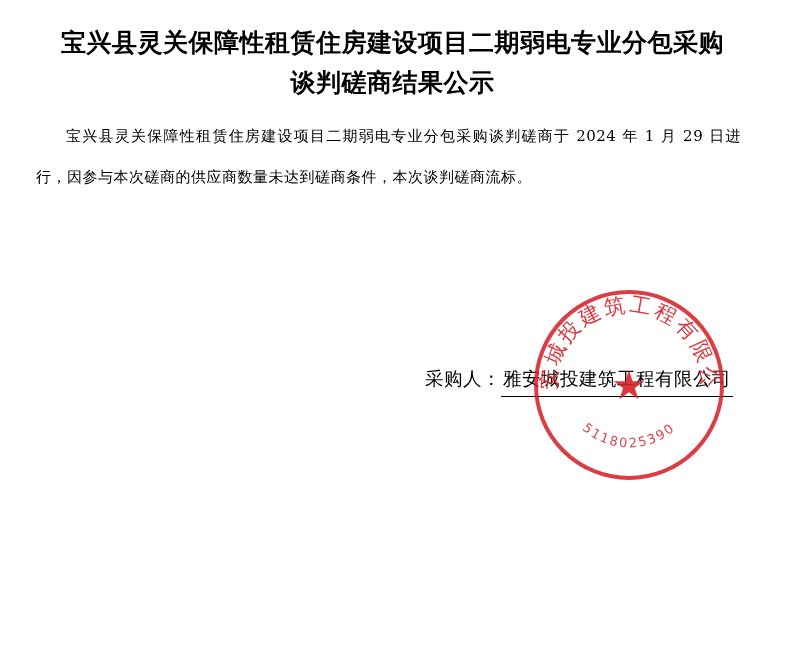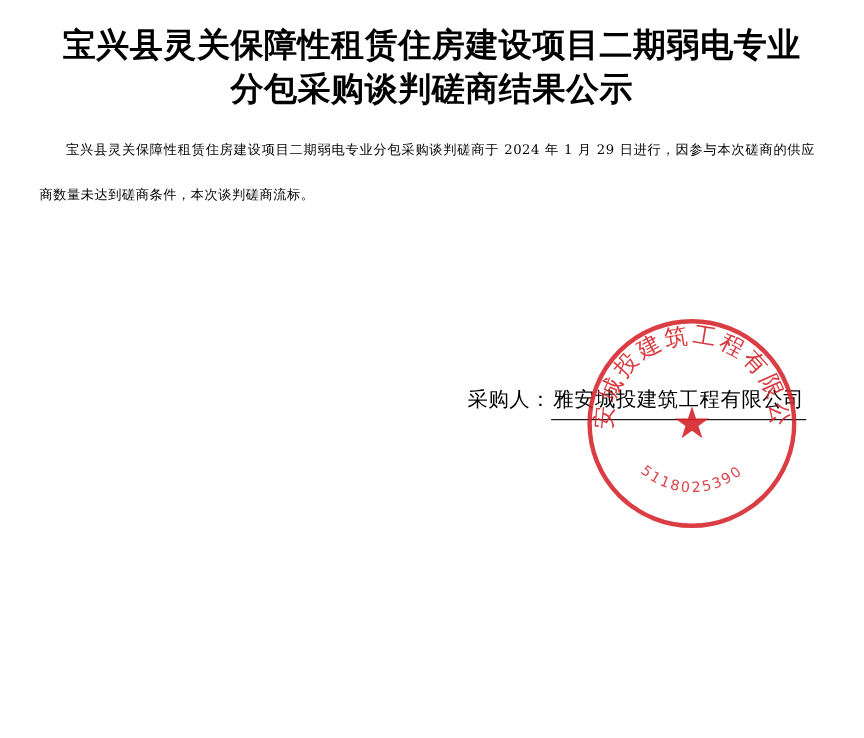--- a/index.html
+++ b/index.html
@@ -18,55 +18,56 @@
     position: relative;
     width: 785px;
     height: 671px;
     box-sizing: border-box;
   }
   .doc-title {
     margin: 0;
     padding: 22px 52px 0 52px;
     font-family: Liberation Sans, sans-serif;
     font-weight: bold;
-    font-size: 30px;
+    font-size: 25px;
     line-height: 40px;
     text-align: center;
     letter-spacing: 0.5px;
   }
   .salutation {
     margin: 0;
     padding: 42px 0 0 36px;
     font-size: 18.5px;
     line-height: 28px;
     letter-spacing: 0.5px;
   }
   .body-text {
     margin: 0;
     padding: 14px 44px 0 36px;
-    font-size: 12px;
+    font-size: 15px;
     line-height: 41px;
     text-align: justify;
     text-justify: inter-ideograph;
     text-indent: 2em;
     letter-spacing: 0.5px;
   }
   .signature-block {
     position: absolute;
     left: 0;
     top: 348px;
     width: 785px;
   }
   .sig-line {
     display: flex;
     justify-content: flex-end;
     padding-right: 52px;
     font-size: 18.5px;
     line-height: 32px;
     letter-spacing: 0.5px;
+    margin-top: 15px;
   }
   .sig-label {
     white-space: nowrap;
   }
   .sig-value {
     white-space: nowrap;
     border-bottom: 1px solid #000;
     padding: 0 2px 1px 2px;
   }
   .date-line {

